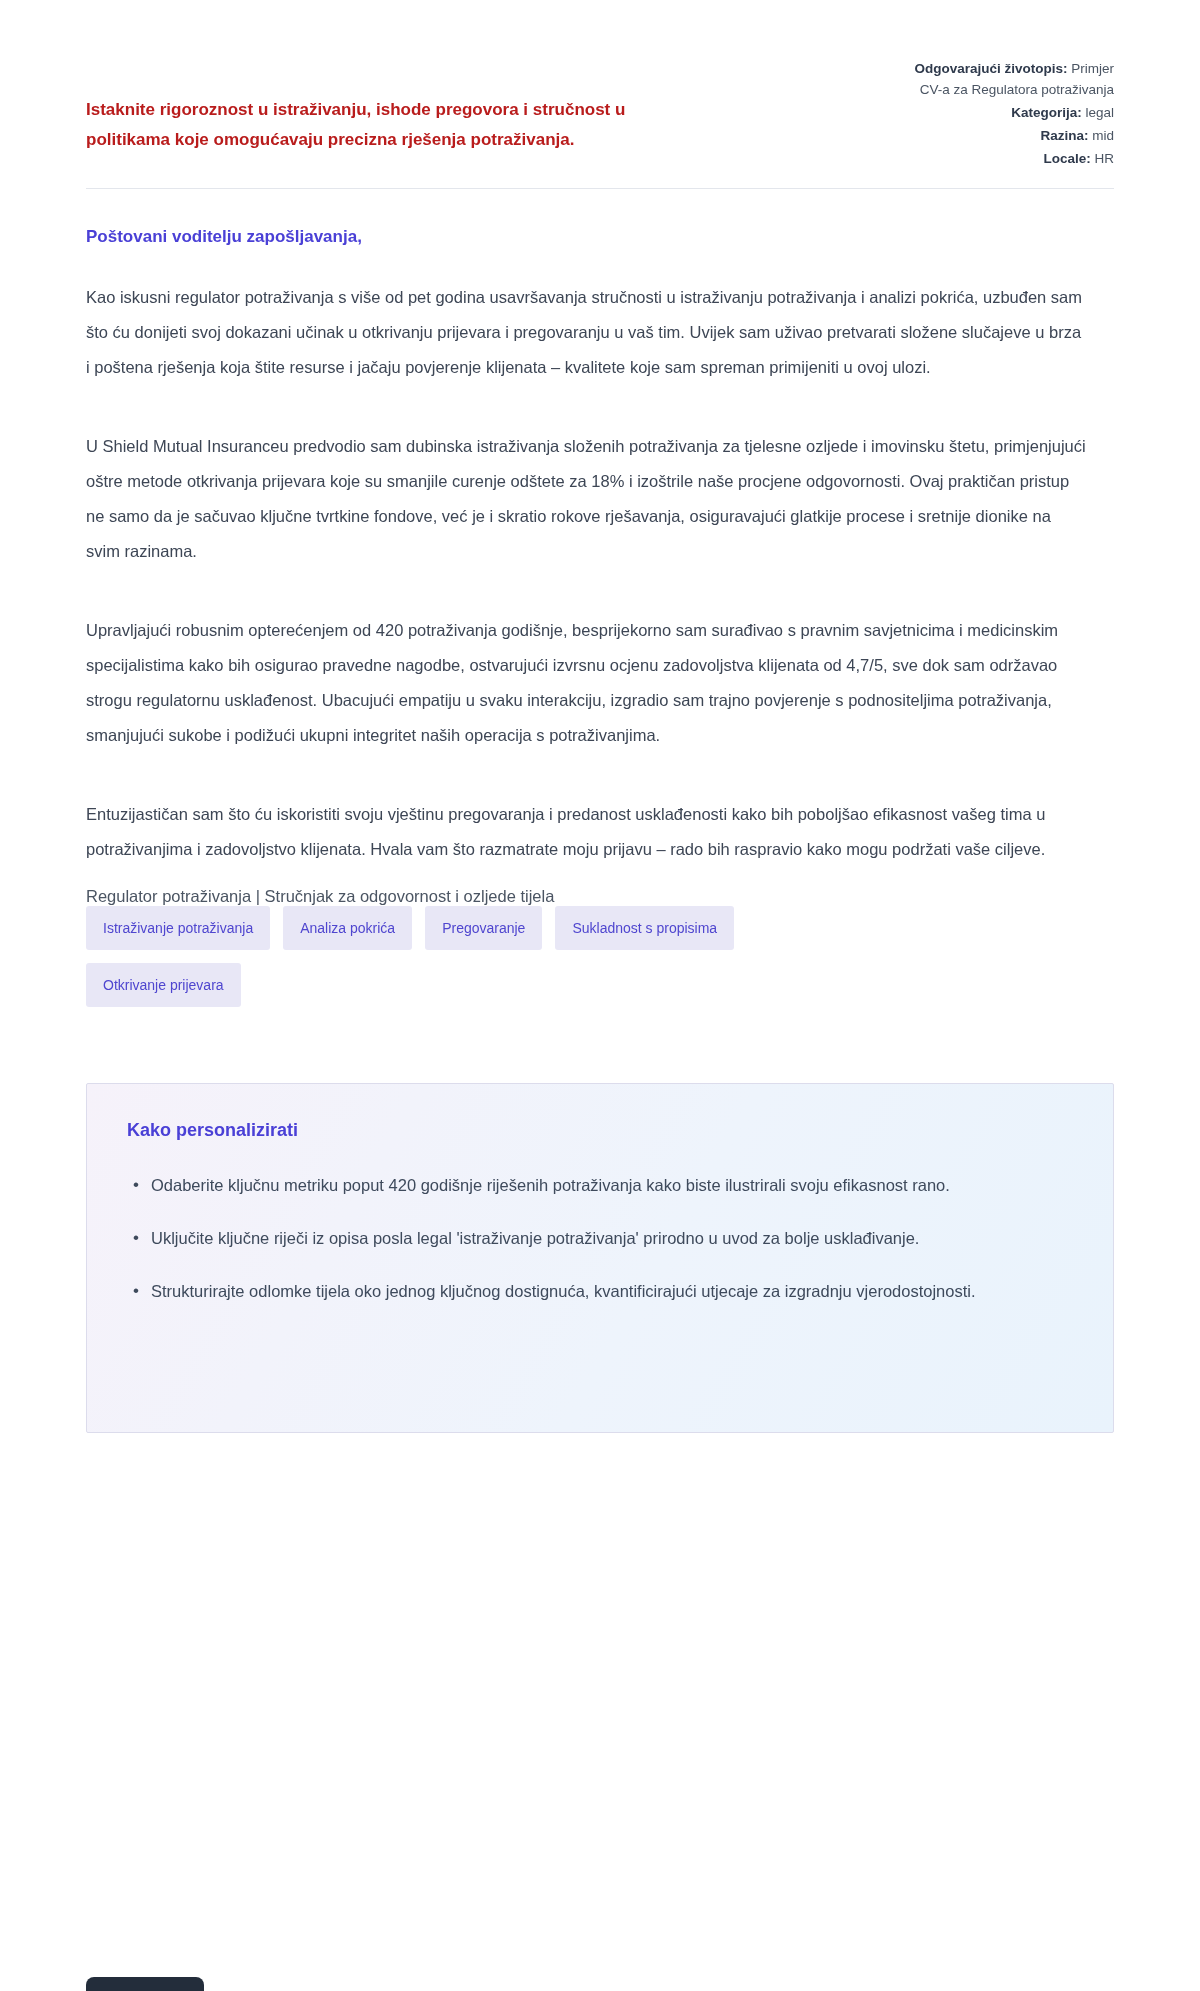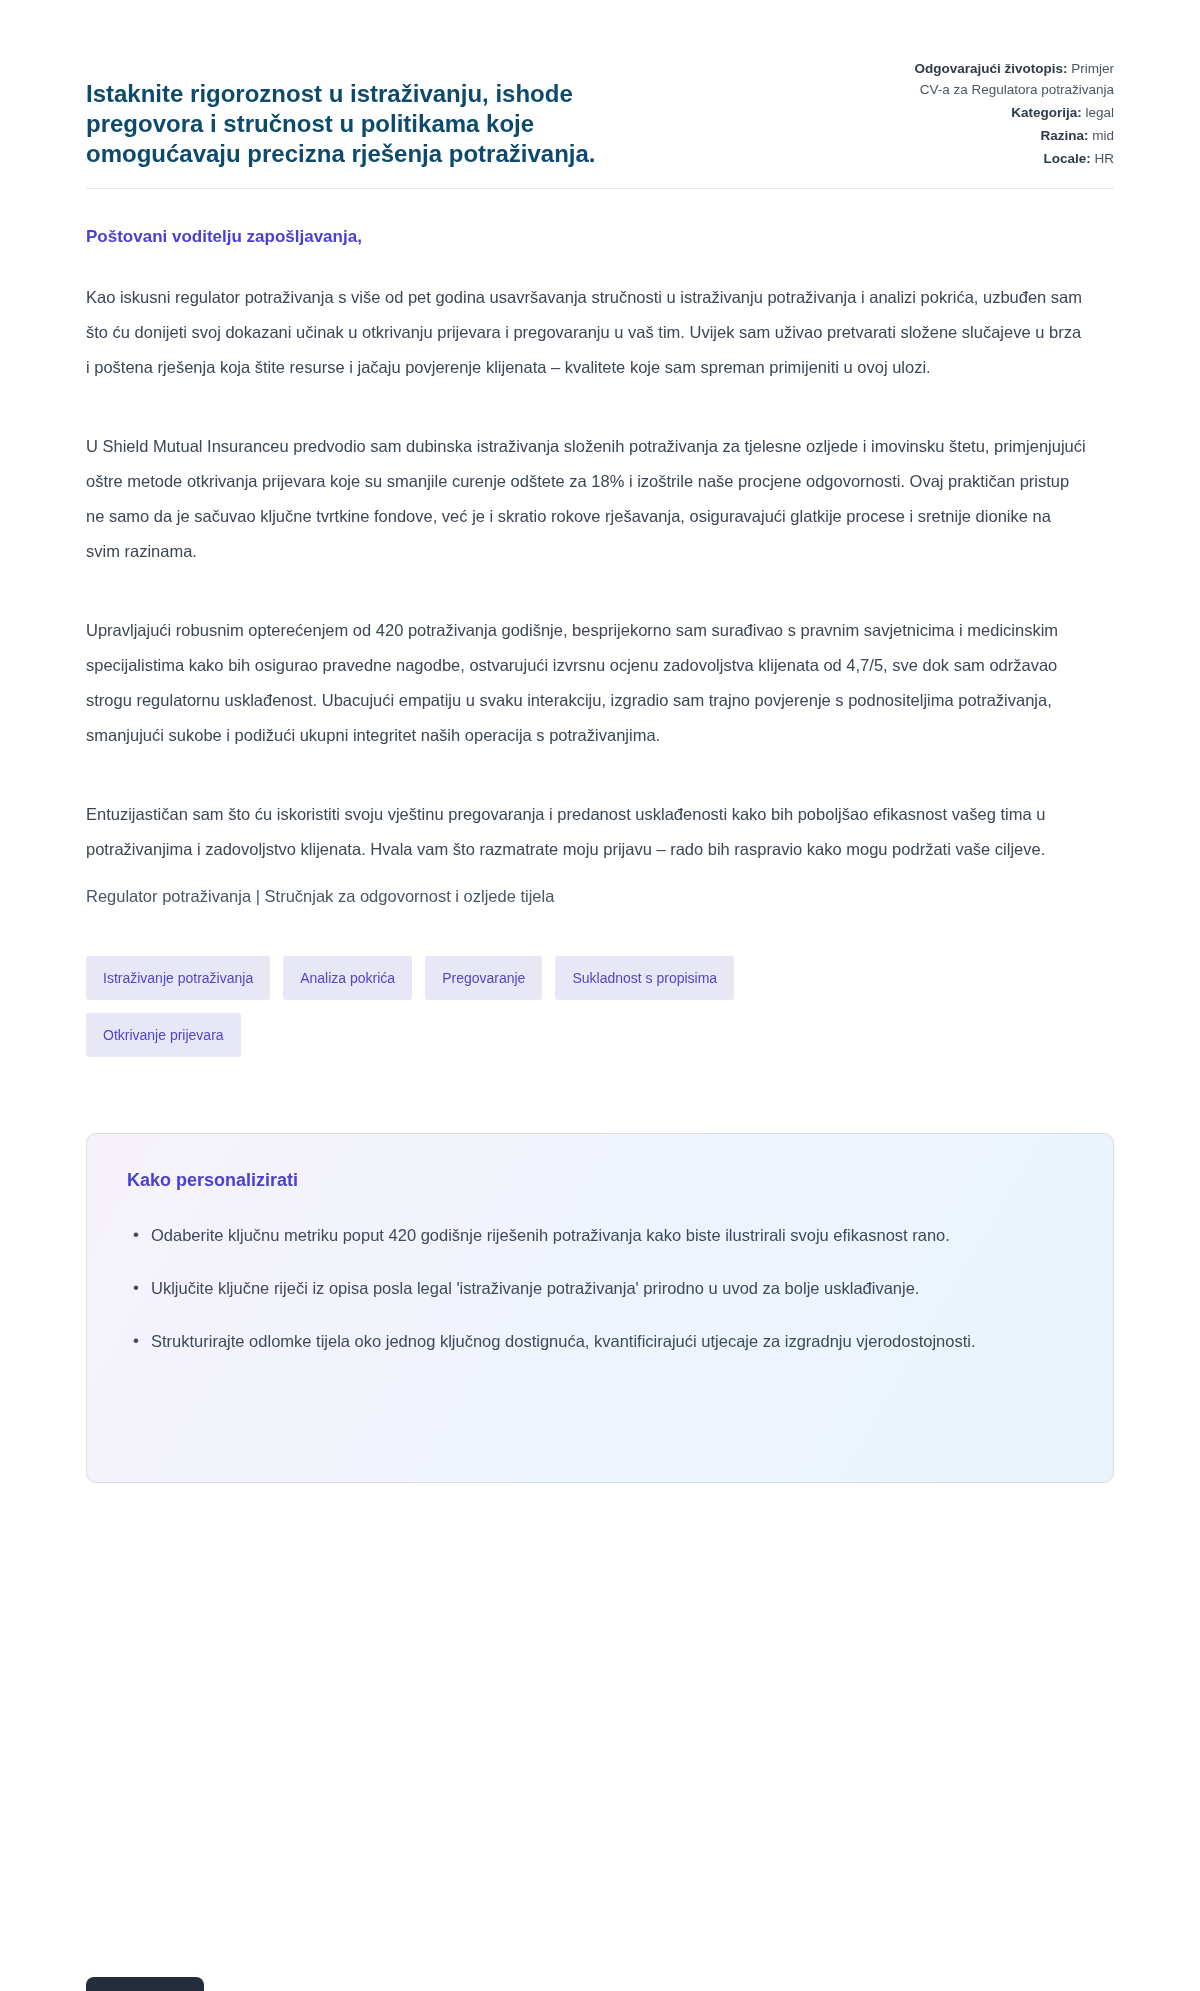--- a/index.html
+++ b/index.html
@@ -15,22 +15,22 @@
 
   
   .header { display: flex; justify-content: space-between; align-items: flex-start;
             border-bottom: 1px solid #e3e6ec; padding-bottom: 16px; }
   .header-left { max-width: 640px; }
   h1.title {
     font-size: 34px; line-height: 1.25; font-weight: 700;
     color: #4a40d6; letter-spacing: -0.2px;
   }
   p.dek {
-    margin-top: 24px; max-width: 540px;
-    font-size: 24px; line-height: 30px; font-weight: 700; color: #0c4a6e;
+    margin-top: 40px; max-width: 540px;
+    font-size: 17px; line-height: 30px; font-weight: 700; color: #b91c1c;
   }
   .meta { width: 225px; text-align: right; font-size: 13.5px; line-height: 1.55;
           color: #4b5563; padding-top: 4px; flex-shrink: 0; }
   .meta p { margin-bottom: 2px; }
   .meta strong { color: #2f3a4c; font-weight: 700; }
 
   
   .greeting {
     margin-top: 38px;
     font-size: 17px; font-weight: 700; color: #4a40d6;
@@ -39,34 +39,34 @@
     margin-top: 33px;
     font-size: 16.5px; line-height: 35px; color: #3d4655;
     max-width: 1000px;
   }
   .para + .para { margin-top: 44px; }
 
   .sig-name { margin-top: 72px; font-size: 17px; font-weight: 700; color: #1d2737; }
   .sig-role { margin-top: 20px; font-size: 16.5px; color: #4b5563; }
 
   
-  .chips { margin-top: 50px; display: flex; flex-wrap: wrap; gap: 13px; max-width: 760px; }
+  .chips { display: flex; flex-wrap: wrap; gap: 13px; max-width: 760px; }
   .chip {
     display: inline-block;
     background: #e8e7f6; color: #4f46cf;
     font-size: 14px; line-height: 1;
     padding: 15px 17px; border-radius: 3px;
     white-space: nowrap;
   }
 
   
   .tipbox {
     margin-top: 76px;
     border: 1px solid #dcdcec;
-    border-radius: 10px;
+    border-radius: 2px;
     background: linear-gradient(120deg, #f6f2fa 0%, #eef4fc 55%, #e9f3fc 100%);
     padding: 36px 40px 24px 40px;
     min-height: 350px;
   }
   .tipbox h2 { font-size: 18px; font-weight: 700; color: #4a40d6; }
   .tipbox ul { margin-top: 26px; list-style: none; }
   .tipbox li {
     position: relative;
     padding-left: 24px; margin-bottom: 17px;
     font-size: 16.5px; line-height: 36px; color: #3e4a5c;

